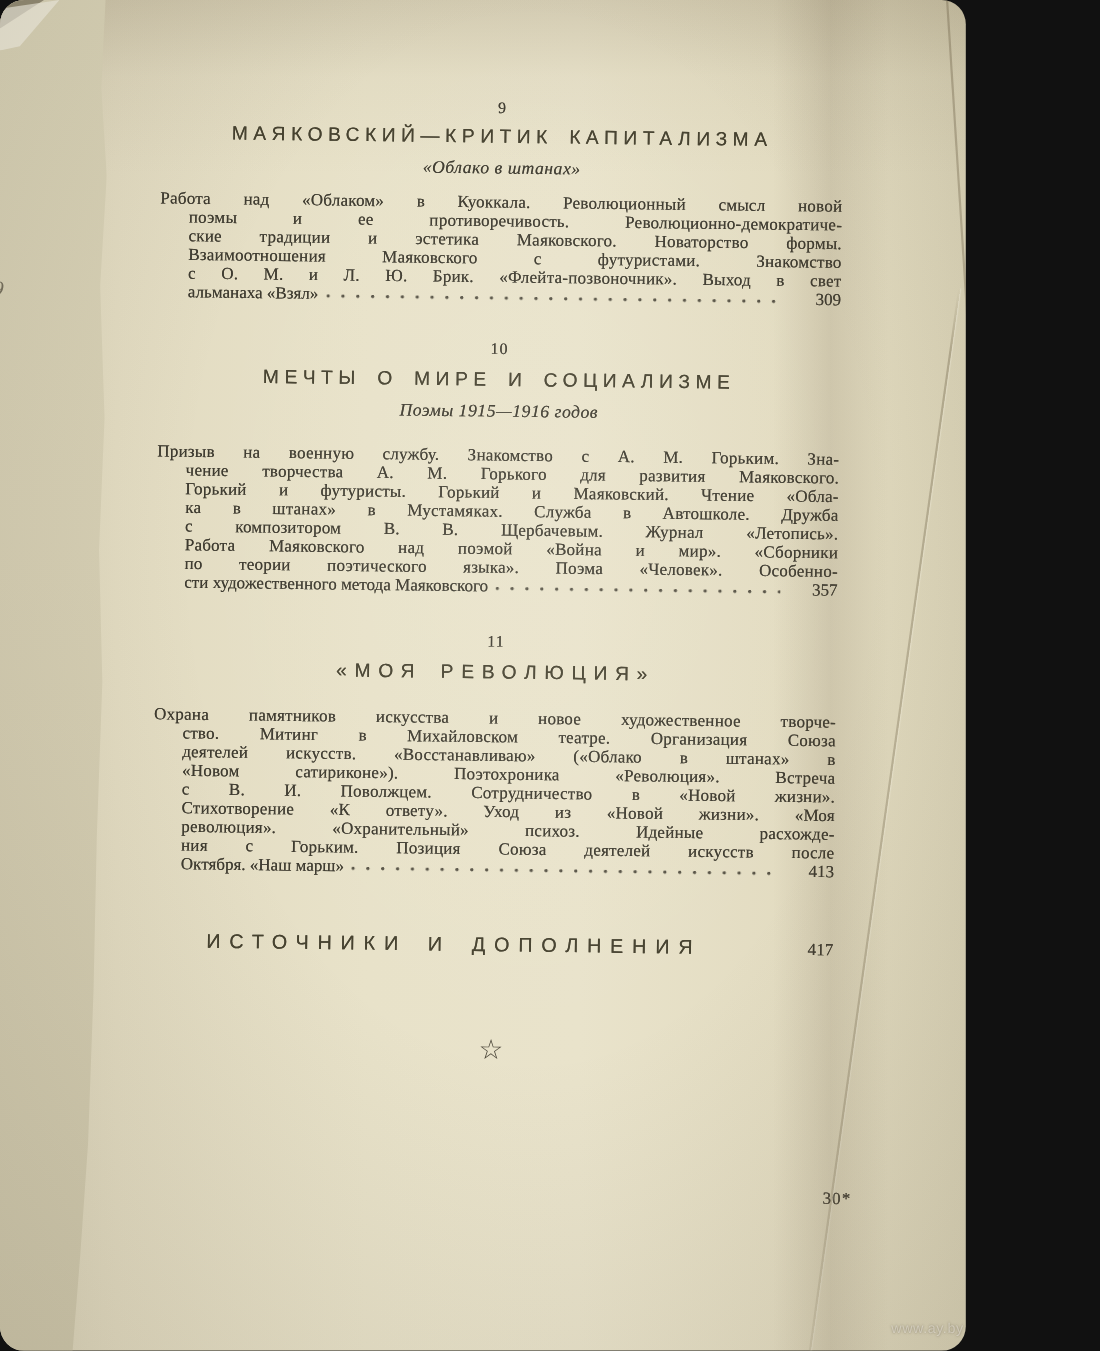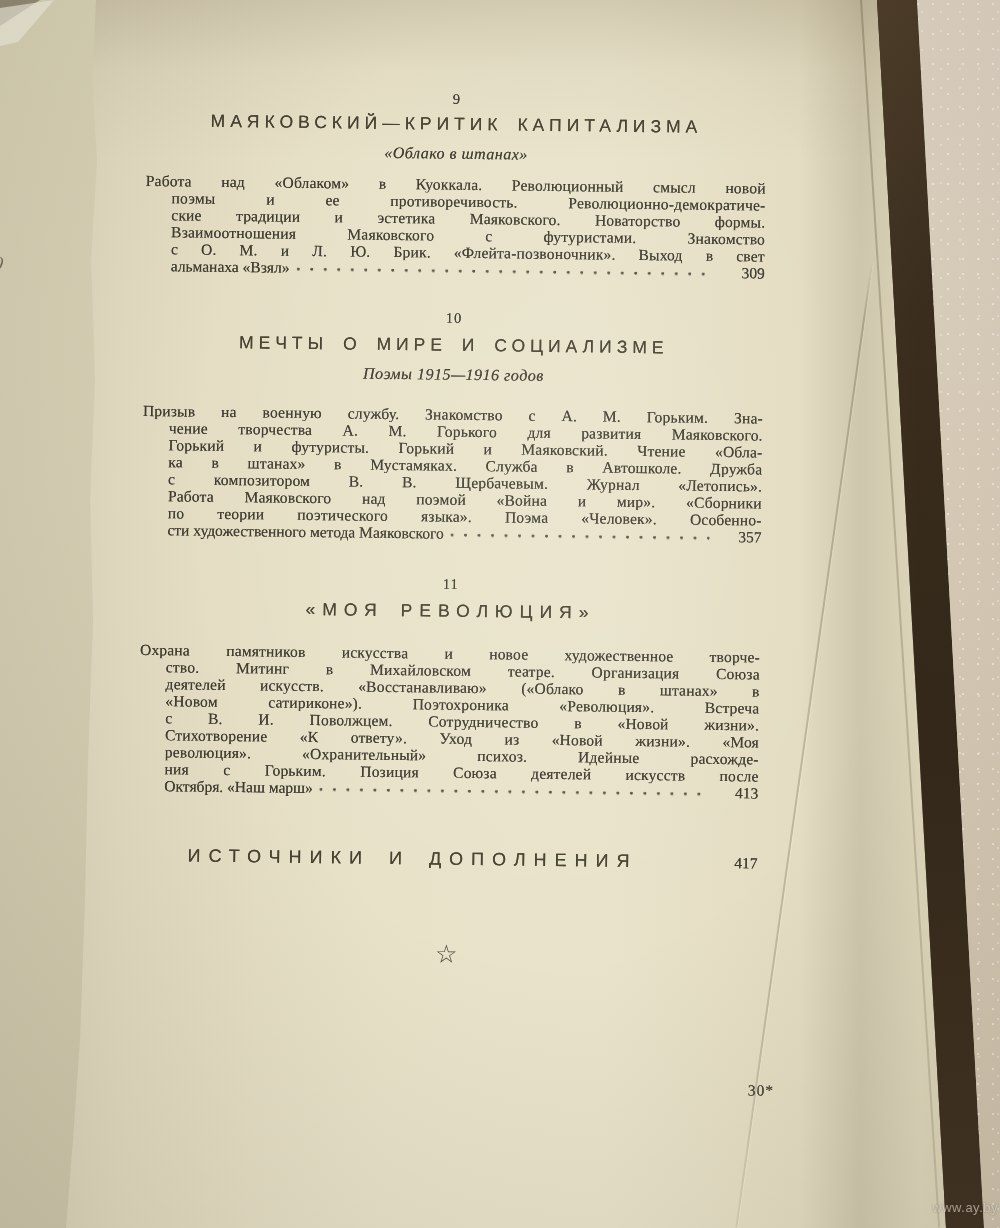--- a/index.html
+++ b/index.html
@@ -1,23 +1,24 @@
 <!DOCTYPE html>
 <html><head>
 <meta charset="utf-8">
 <style>
   html,body{margin:0;padding:0;background:#111;}
   body{width:1000px;height:1228px;overflow:hidden;}
   .photo{
-    position:relative;width:1000px;height:1228px;overflow:hidden;
+    position:relative;width:878px;height:1228px;overflow:hidden;
     font-family:"Liberation Serif","DejaVu Serif",serif;
     background:
       linear-gradient(180deg, rgba(120,105,75,.20) 0px, rgba(120,105,75,.05) 70px, rgba(0,0,0,0) 160px),
       linear-gradient(90deg, #d9d2b8 0%, #e2dbc1 12%, #e8e2c9 38%, #e9e3cb 60%, #e2dbc0 84%, #d8d1b5 100%),
       #e6e0c6;
+    border-radius: 22px;
   }
   
   .left-strip{
     position:absolute;left:0;top:0;width:100px;height:1228px;
     background:linear-gradient(180deg,#d8d2b6 0%,#d6cfb4 40%,#d0c9ad 100%);
     clip-path:polygon(0 0,96px 0,92px 80px,97px 160px,91px 260px,95px 380px,90px 500px,93px 620px,88px 760px,85px 900px,80px 1040px,73px 1140px,66px 1228px,0 1228px);
     filter:drop-shadow(2px 0 2px rgba(110,98,72,.45));
   }
   .edge-mark{
     position:absolute;left:-7px;top:252px;font-size:20px;font-style:italic;

